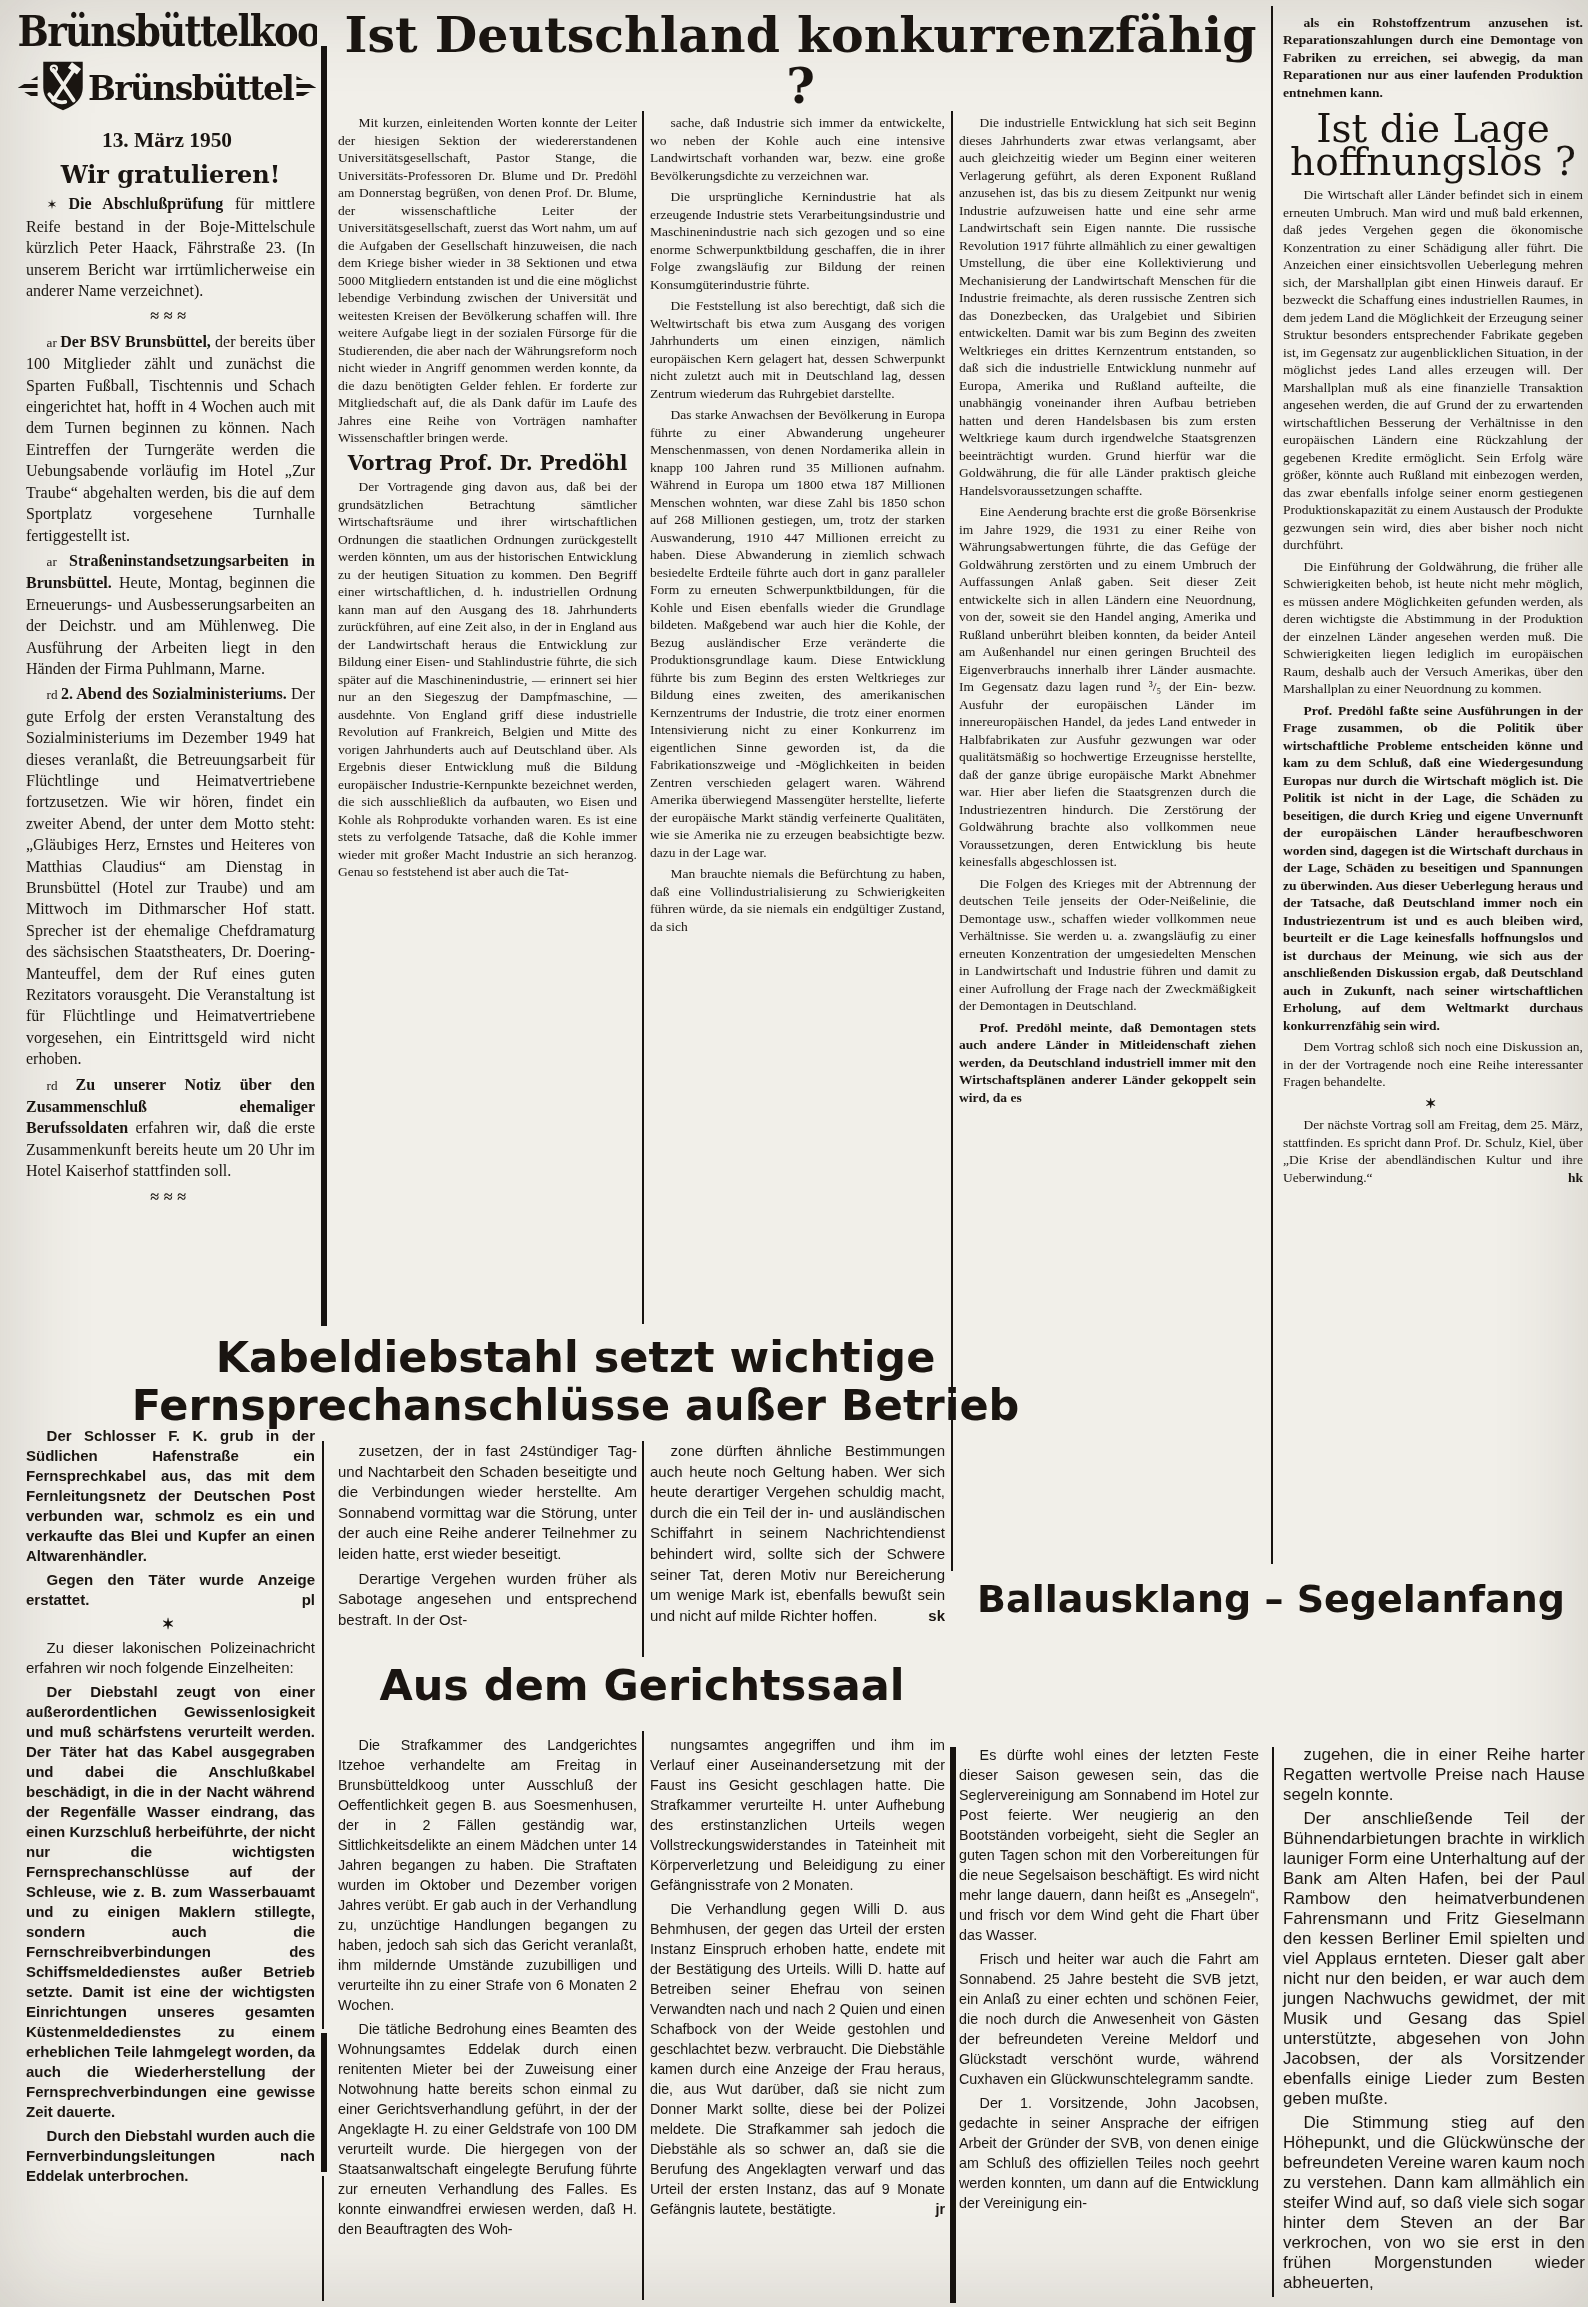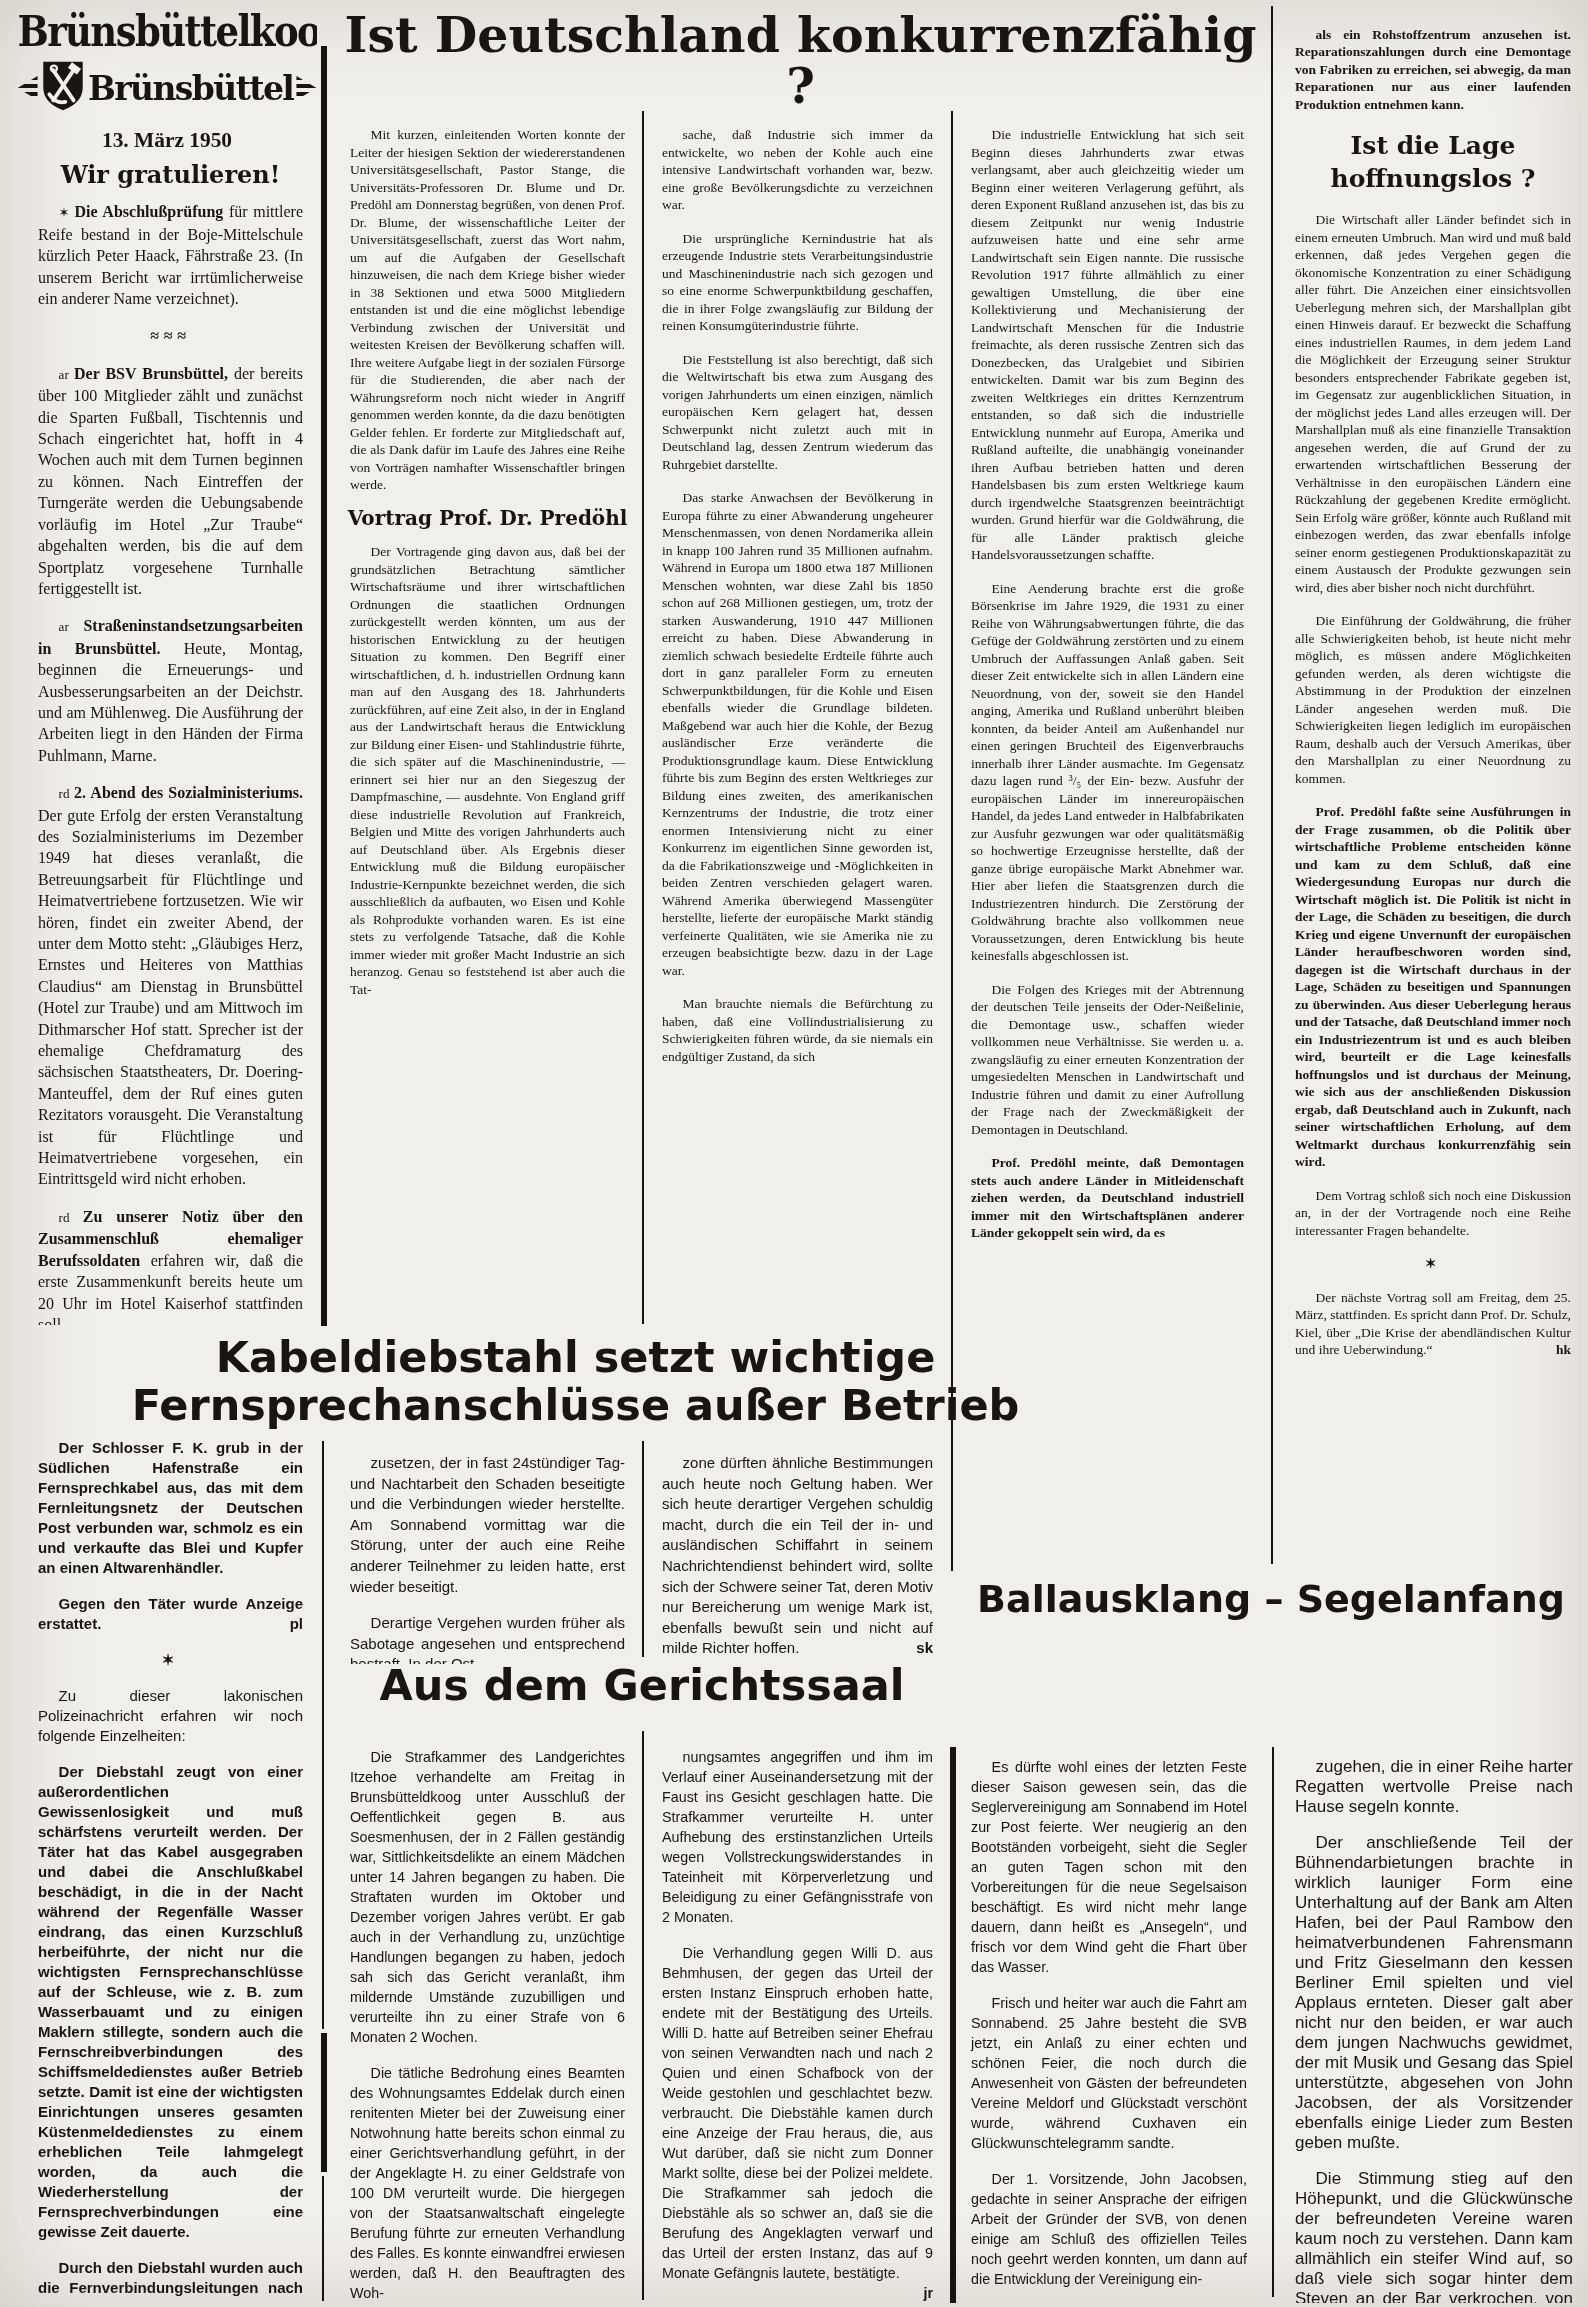--- a/index.html
+++ b/index.html
@@ -1,20 +1,20 @@
 <!DOCTYPE html>
 <html style="font-size:12.7px"><head>
 <meta charset="utf-8">
 <style>
   html,body{margin:0;padding:0;background:#888;}
   .paper{position:relative;width:1588px;height:2307px;background:#f1efe9;color:#1a1511;
          font-family:"Liberation Serif",serif;overflow:hidden;
          box-shadow:inset 0 0 95px rgba(60,50,40,.18);}
   .abs{position:absolute;overflow:hidden;}
-  p{margin:16px;text-indent:20.6px;text-align:justify;}
+  p{margin:4px;text-indent:20.6px;text-align:justify;}
   p.bold{font-weight:bold;}
   p.divider{text-align:center;text-indent:0;letter-spacing:4.8px;font-weight:bold;}
   .sig{float:right;font-weight:bold;padding-left:8px;}
   .lead{font-size:.82em;}
   
   .masthead{left:17.5px;top:8px;width:299px;height:152px;text-align:center;}
   .mast-title{font-family:"DejaVu Serif",serif;font-weight:900;font-size:37px;line-height:40px;
               letter-spacing:-1.6px;transform:scaleY(1.15);transform-origin:top;}
   .mast-row{display:flex;align-items:center;justify-content:center;gap:3.2px;margin-top:11px;}
   .mast-title2{font-family:"DejaVu Serif",serif;font-weight:900;font-size:33px;letter-spacing:-1.6px;}
@@ -28,21 +28,21 @@
   .local-col h2{text-align:center;font-size:24px;margin:0 0 8px;font-family:"DejaVu Serif",serif;}
   
   .main-head{left:332px;top:9.5px;width:937px;height:97px;text-align:center;}
   .main-head h1{margin:0;font-family:"DejaVu Serif",serif;font-weight:900;font-size:49px;line-height:51px;}
   .acol{font-size:13.5px;line-height:17.5px;}
   .col1{left:334px;top:110px;width:307px;height:1223px;}
   .col2{left:646px;top:110px;width:303px;height:1223px;}
   .col3{left:955px;top:110px;width:305px;height:1465px;}
   .col4{left:1279px;top:9.5px;width:308px;height:1541px;}
   .subhead1{font-family:"DejaVu Serif",serif;font-weight:bold;font-size:20px;text-align:center;margin:8px 0 6.4px;}
-  .subhead2{font-family:"DejaVu Serif",serif;font-weight:700;font-size:25px;line-height:33px;text-align:center;margin:11px 0 8px;}
+  .subhead2{font-family:"DejaVu Serif",serif;font-weight:400;font-size:39px;line-height:33px;text-align:center;margin:11px 0 8px;}
   
   .bighead{font-family:"DejaVu Sans",sans-serif;font-weight:900;text-align:center;}
   .cable-head{left:119px;top:1333px;width:913px;height:102px;font-size:43px;line-height:48px;}
   .court-head{left:334px;top:1660px;width:616px;height:57px;font-size:43px;}
   .ball-head{left:955px;top:1577px;width:632px;height:52px;font-size:38px;}
   
   .sanscol{font-family:"Liberation Sans",sans-serif;}
   .cable-lead{left:22px;top:1422px;width:297px;height:880px;font-size:15px;line-height:20px;}
   .cable-a{left:334px;top:1437px;width:307px;height:227px;font-size:15px;line-height:20.6px;}
   .cable-b{left:646px;top:1437px;width:303px;height:227px;font-size:15px;line-height:20.6px;}

